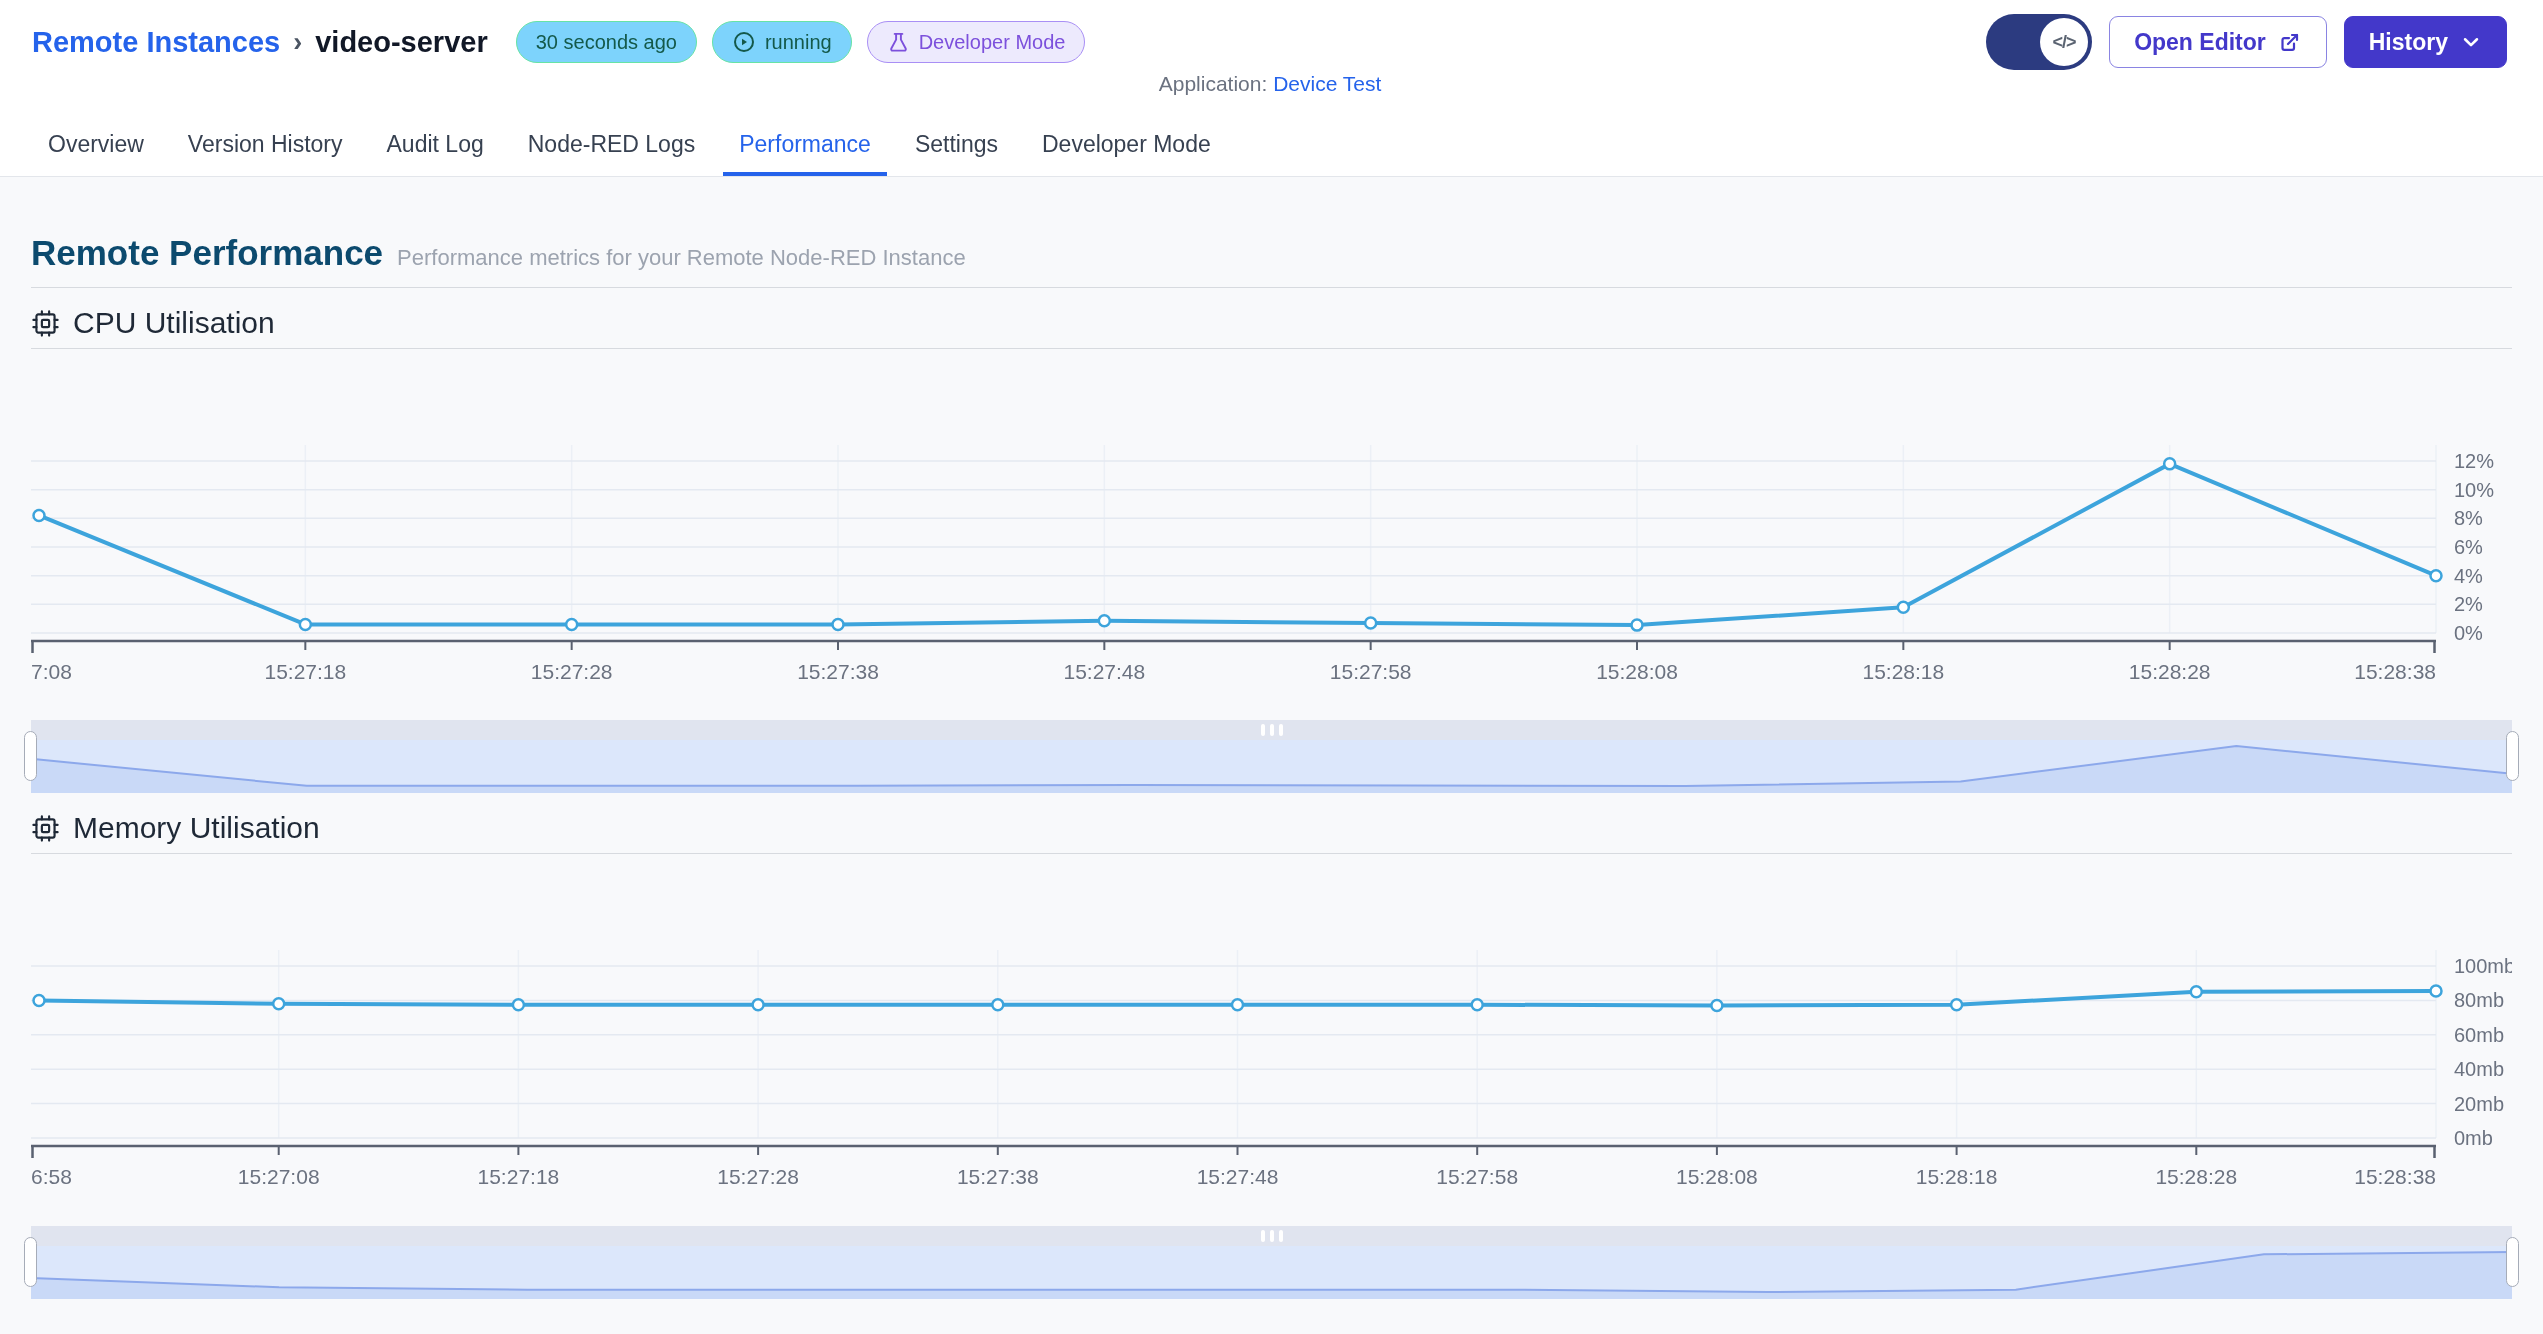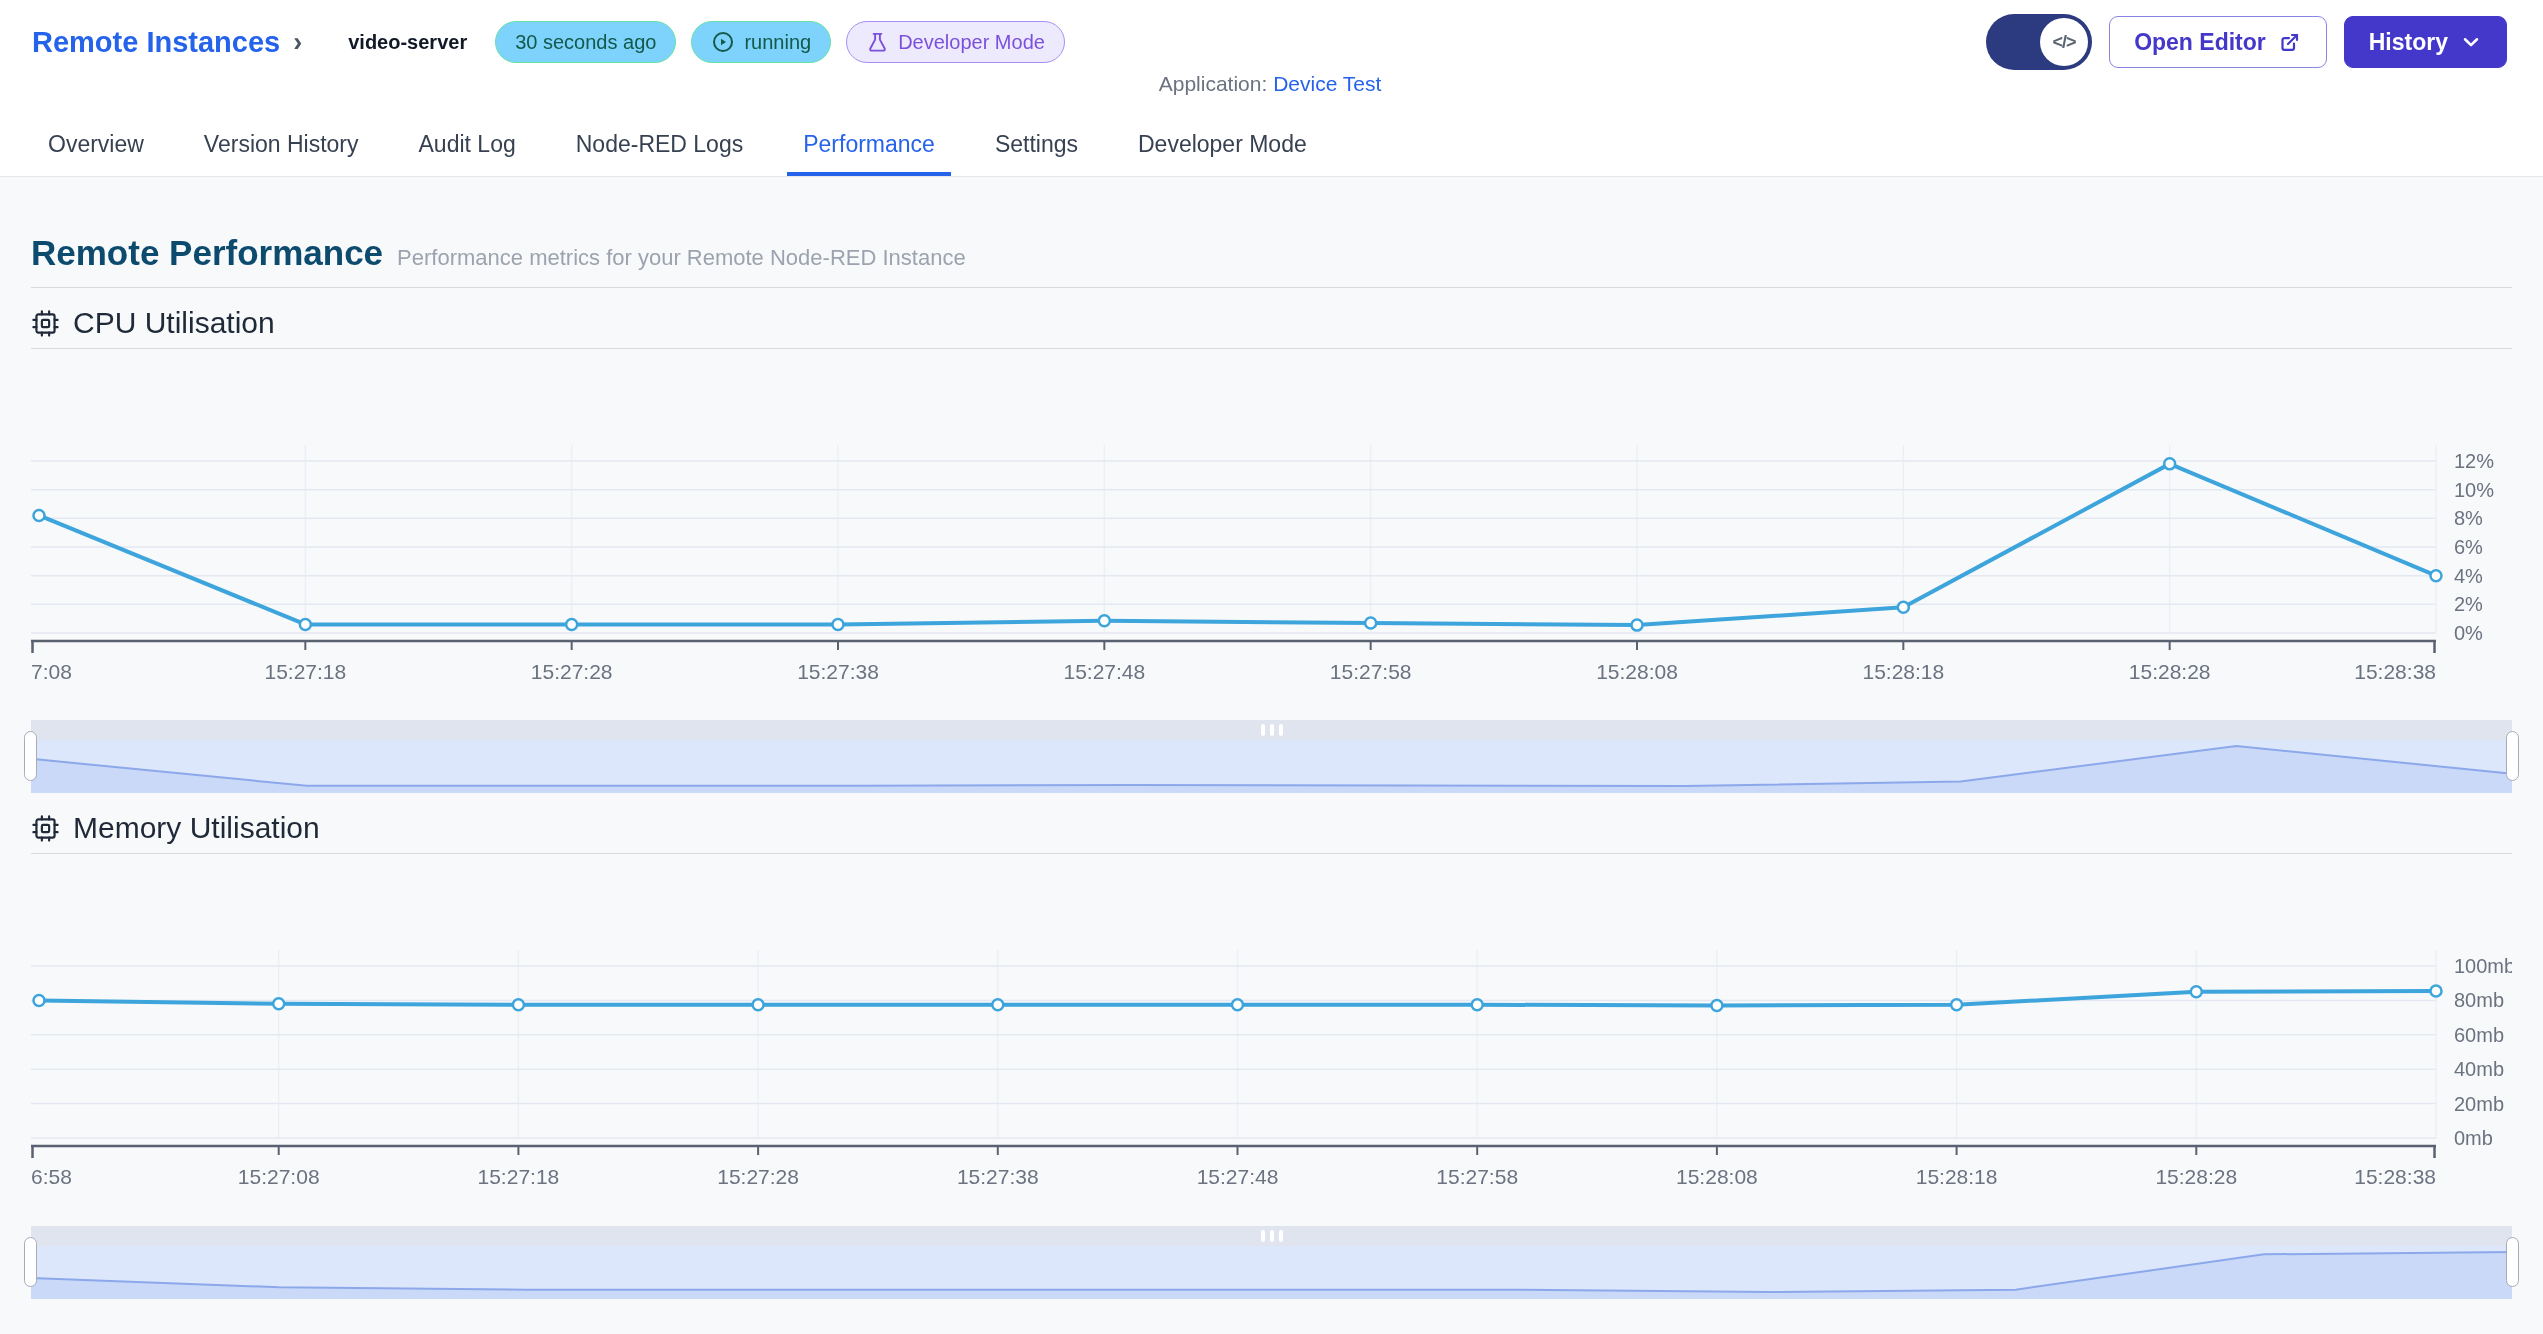--- a/index.html
+++ b/index.html
@@ -4,36 +4,36 @@
 <style>
 * { box-sizing: border-box; }
 html,body { margin:0; padding:0; }
 body { width:2543px; height:1334px; background:#ffffff; font-family:"Liberation Sans",sans-serif; color:#1F2937; overflow:hidden; }
 
 
 .header { padding:16px 36px 0 32px; background:#fff;text-align:center; }
 .breadcrumb-row { display:flex; align-items:center; height:52px; }
 .crumb-parent { font-size:29px; font-weight:bold; color:#2563EB; cursor:pointer; }
 .crumb-sep { font-size:27px; color:#4B5563; margin:0 13px; font-weight:bold; }
-.crumb-current { font-size:20px; font-weight:bold; color:#111827;margin-left:33px; }
+.crumb-current { font-size:29px; font-weight:bold; color:#111827; }
 .badges { display:flex; gap:15px; margin-left:28px; align-items:center; }
 .badge { display:flex; align-items:center; gap:9px; height:42px; padding:0 19px; border-radius:21px; font-size:20px; white-space:nowrap; }
 .badge.green { background:#7dd3fc; border:1.5px solid #67E3A5; color:#14594A; }
 .badge.purple { background:#EDEAFD; border:1.5px solid #A98FF5; color:#7C50DC; }
 .hdr-actions { margin-left:auto; display:flex; gap:17px; align-items:center; }
 .toggle { width:106px; height:56px; border-radius:28px; background:#2C3B80; position:relative; cursor:pointer; flex:0 0 auto; }
 .toggle .knob { position:absolute; right:4px; top:4px; width:48px; height:48px; background:#fff; border-radius:50%; display:flex; align-items:center; justify-content:center; font-size:18px; font-weight:bold; color:#5B6472; letter-spacing:-1px; }
 .btn { height:52px; border-radius:9px; display:flex; align-items:center; gap:12px; font-size:23px; font-weight:bold; padding:0 24px; cursor:pointer; white-space:nowrap; }
 .btn.outline { background:#fff; border:1.5px solid #8A84E2; color:#4338CA; }
 .btn.solid { background:#4338CA; color:#fff; border:1.5px solid #4338CA; }
 .app-row { font-size:21px; color:#6B7280; margin:4px 0 0 1px; height:34px; }
 .app-link { color:#2563EB; cursor:pointer; }
 
 
-.tabs { display:flex; padding-left:32px; gap:28px; border-bottom:1px solid #E3E6EB; margin-top:10px; background:#fff; }
+.tabs { display:flex; padding-left:32px; gap:12px; border-bottom:1px solid #E3E6EB; margin-top:10px; background:#fff; }
 .tab { font-size:23px; color:#374151; padding:0 16px; height:60px; display:flex; align-items:center; cursor:pointer; border-bottom:4px solid transparent; }
 .tab.active { color:#2563EB; border-bottom-color:#2563EB; }
 
 
 .content { background:#F8F9FB; padding:56px 31px 0 31px; height:1157px; }
 .page-head { display:flex; align-items:baseline; gap:14px; }
 .page-title { font-size:35px; color:#0c4a6e; font-weight:700; }
 .page-sub { font-size:22px; color:#9CA3AF; }
 .divider { border-bottom:1px solid #D7DADF; margin-top:14px; }
 .chart-title-row { display:flex; align-items:center; gap:13px; margin-top:18px; }

